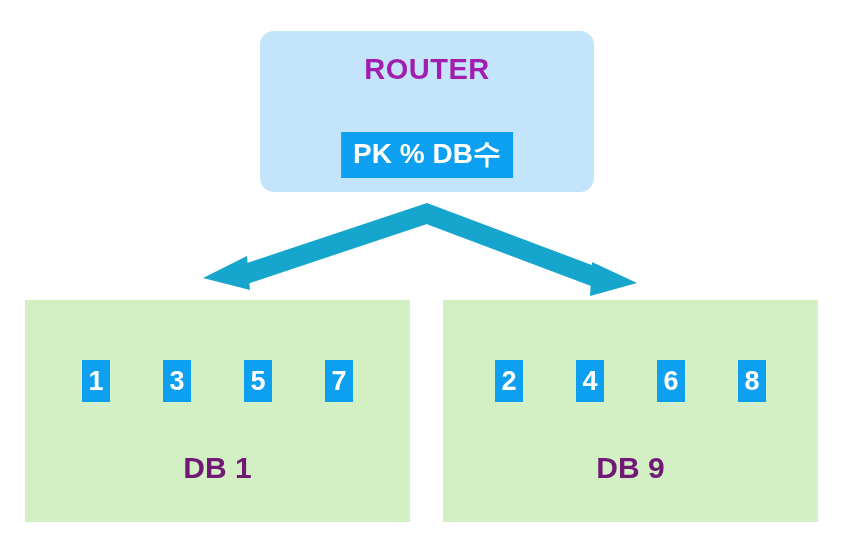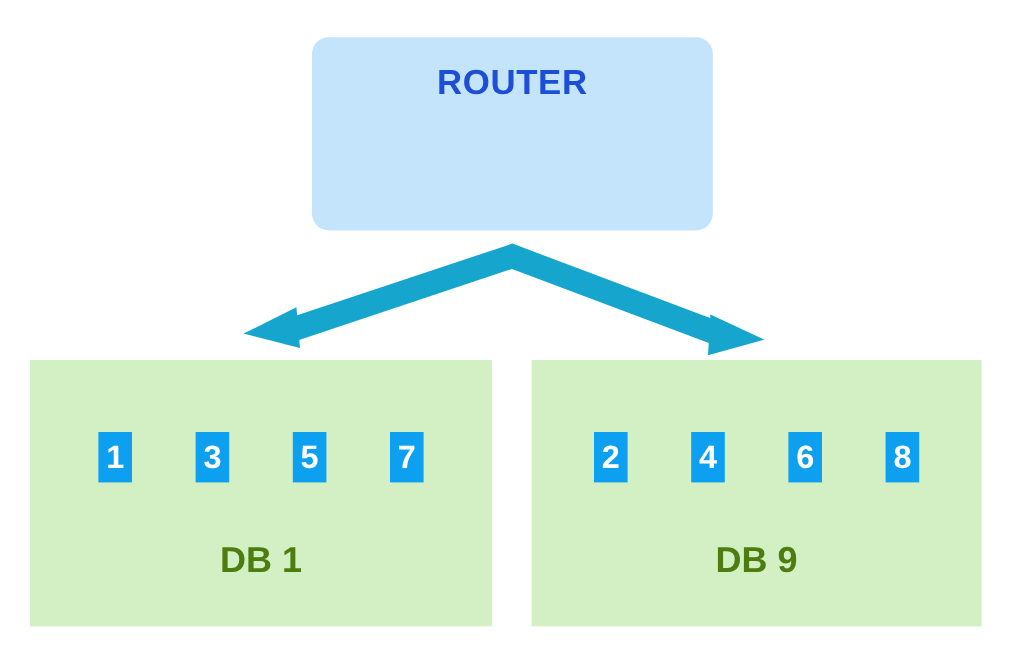--- a/index.html
+++ b/index.html
@@ -30,21 +30,21 @@
     box-sizing: border-box;
   }
   .router-title {
     position: absolute;
     left: 0;
     top: 24px;
     width: 100%;
     text-align: center;
     font-size: 29px;
     font-weight: bold;
-    color: #1d4ed8;
+    color: #a21caf;
     letter-spacing: 0.5px;
     line-height: 1;
   }
   .router-badge {
     position: absolute;
     left: 50%;
     transform: translateX(-50%);
     top: 101px;
     background: #0d9ff0;
     color: #ffffff;
@@ -98,31 +98,32 @@
     line-height: 1;
   }
   .db-label {
     position: absolute;
     left: 0;
     top: 153px;
     width: 100%;
     text-align: center;
     font-size: 30px;
     font-weight: bold;
-    color: #4d7c0f;
+    color: #701a75;
     line-height: 1;
   }
 </style>
 </head>
 <body>
 
 <div id="canvas">
 
   <div class="router-box">
     <div class="router-title">ROUTER</div>
+    <div class="router-badge">PK % DB수</div>
   </div>
 
   <svg class="arrows" viewBox="0 0 850 555" width="850" height="555">
 
     <g>
       <path d="M 427 203 L 232 268 L 238 287 L 433 222 Z" fill="#16a5cc"></path>
       <path d="M 203 278 L 247 256 L 250 290 Z" fill="#16a5cc"></path>
     </g>
 
     <g>

